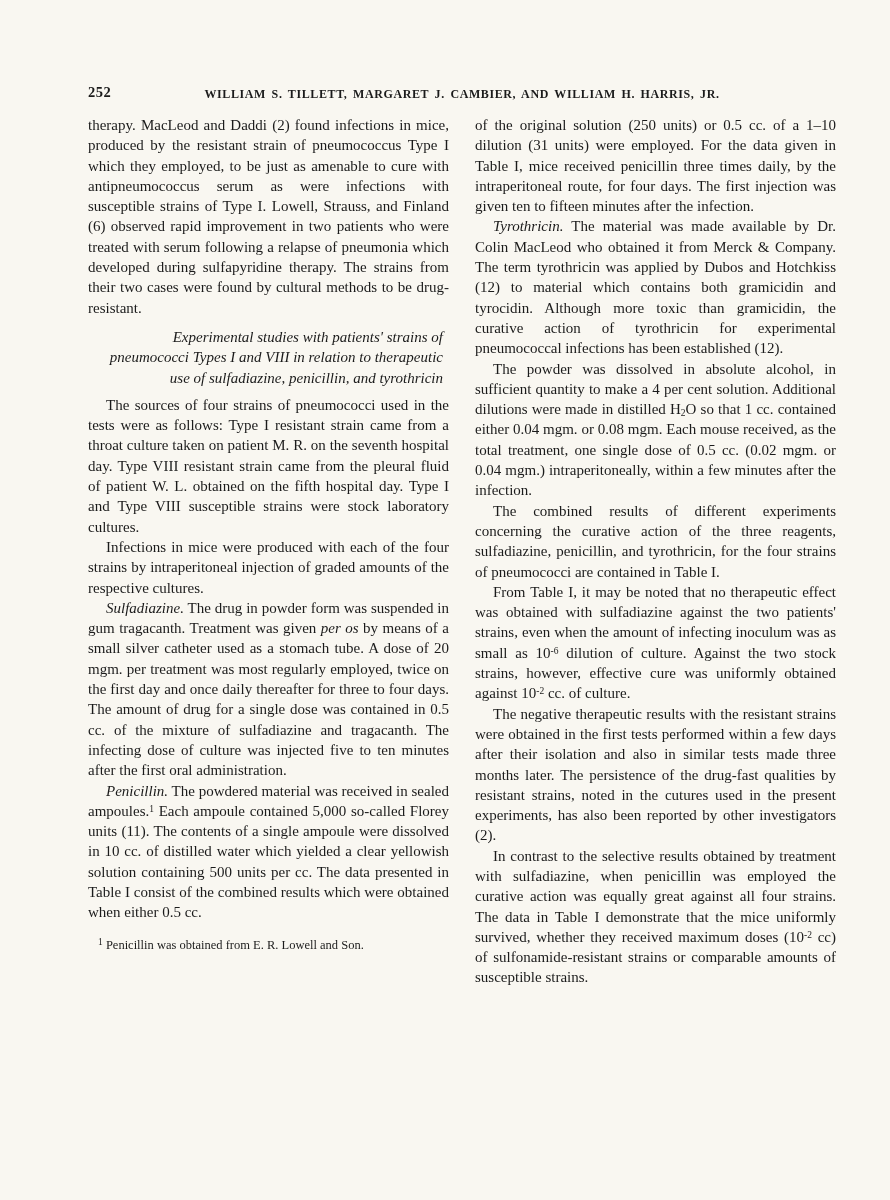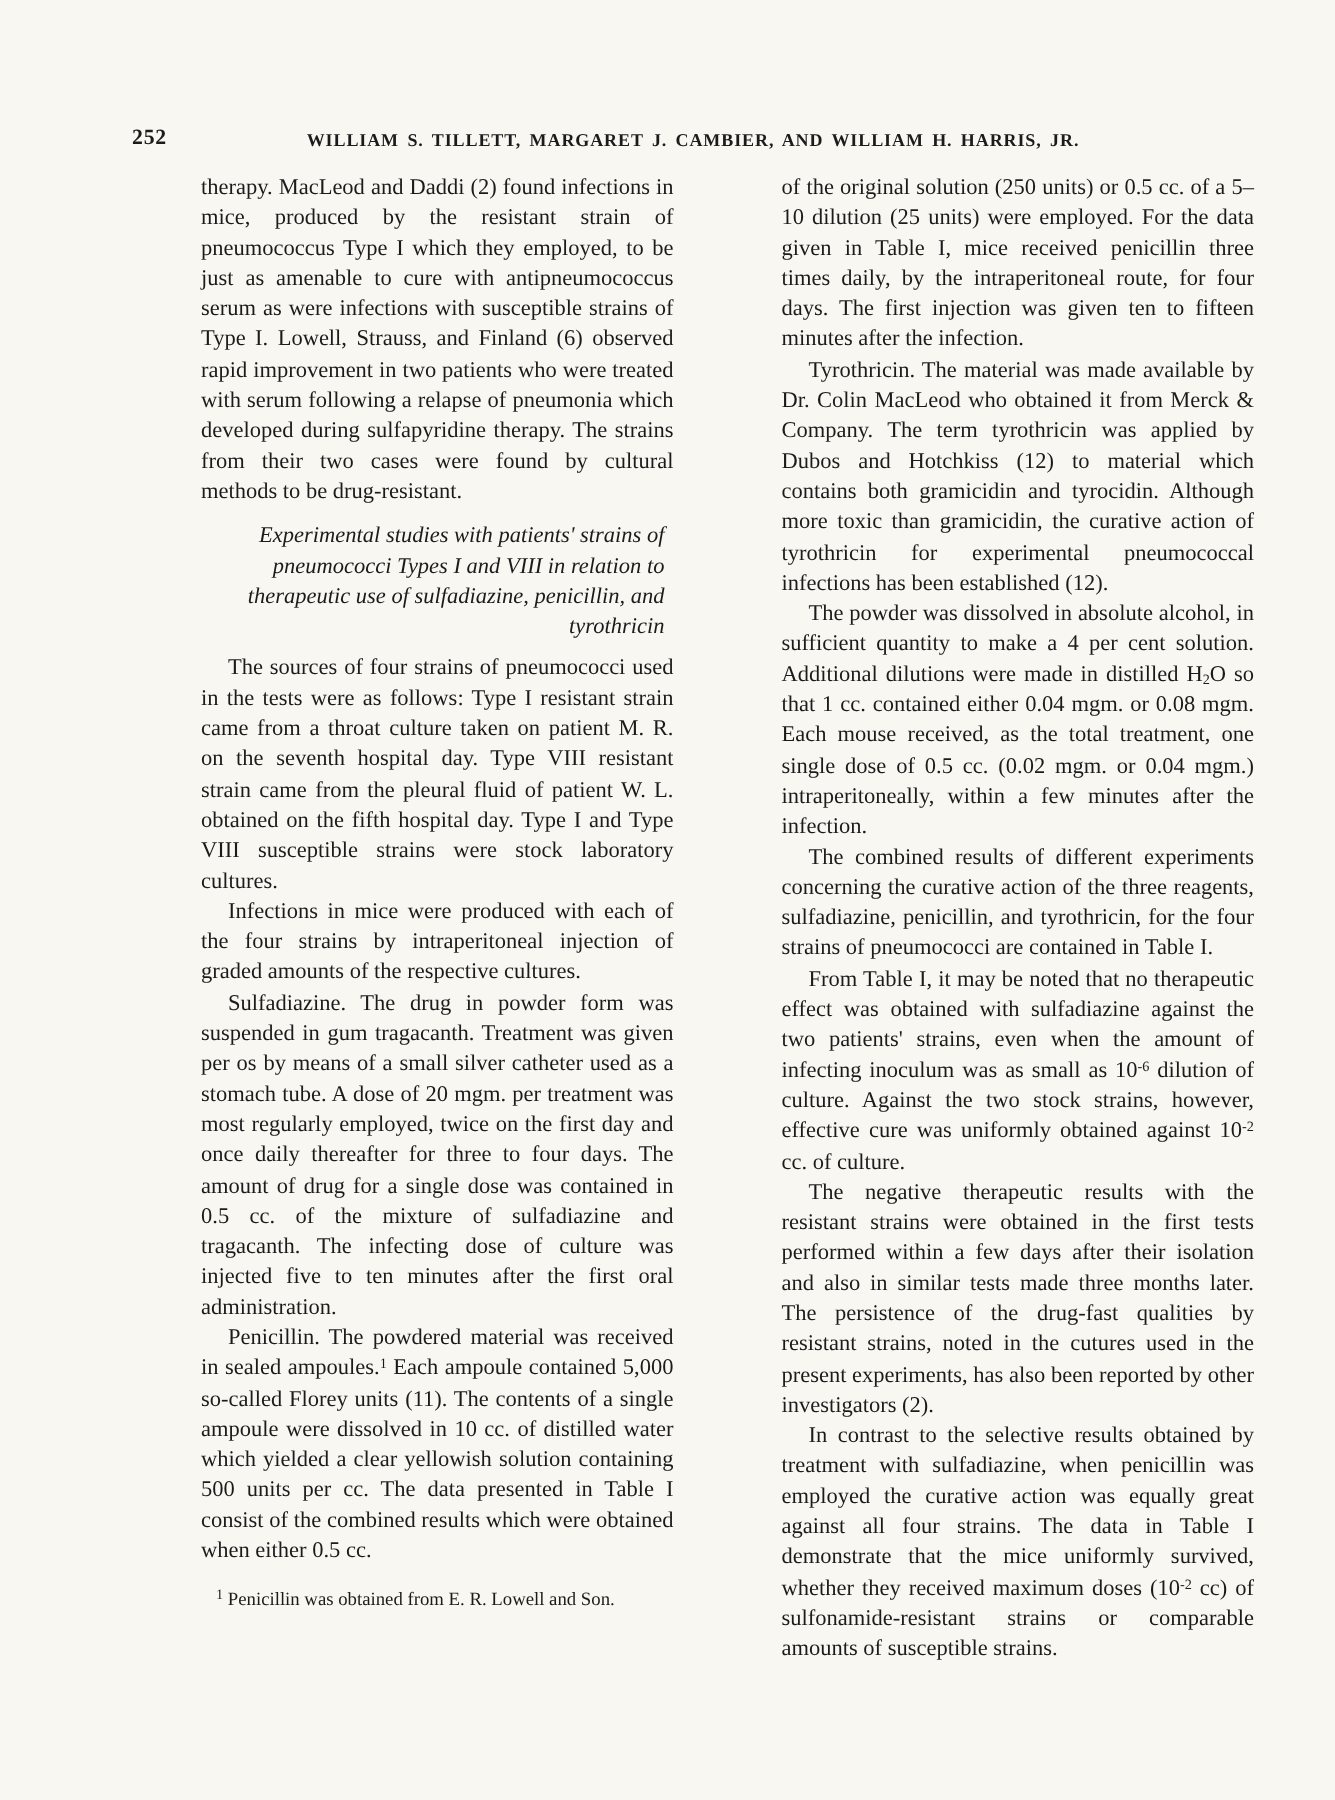--- a/index.html
+++ b/index.html
@@ -42,34 +42,34 @@
   .columns {
     display: flex;
     gap: 26px;
     align-items: flex-start;
   }
   .col {
     flex: 1 1 0;
     text-align: justify;
     font-size: 15px;
     line-height: 20.3px;
-    margin-left: 46px;
   }
   .col p {
     margin: 0;
   }
   .col p.indent {
     text-indent: 18px;
   }
   .heading {
     text-align: right;
     font-style: italic;
     margin: 9px 6px 7px 6px !important;
   }
   .it {
+    font-style: italic;
   }
   sup, sub {
     font-size: 9.5px;
     line-height: 0;
   }
   sup { vertical-align: 4px; }
   sub { vertical-align: -2px; }
   .footnote {
     margin-top: 14px !important;
     font-size: 12.5px;
@@ -90,21 +90,21 @@
     <div class="col">
         <p class="paragraph"><span>therapy.  MacLeod and Daddi (2) found infections in mice, produced by the resistant strain of pneumococcus Type I which they employed, to be just as amenable to cure with antipneumococcus serum as were infections with susceptible strains of Type I.  Lowell, Strauss, and Finland (6) observed rapid improvement in two patients who were treated with serum following a relapse of pneumonia which developed during sulfapyridine therapy.  The strains from their two cases were found by cultural methods to be drug-resistant.</span></p>
         <p class="heading"><span class="it">Experimental studies with patients' strains of pneumococci Types I and VIII in relation to therapeutic use of sulfadiazine, penicillin, and tyrothricin</span></p>
         <p class="paragraph indent"><span>The sources of four strains of pneumococci used in the tests were as follows: Type I resistant strain came from a throat culture taken on patient M. R. on the seventh hospital day.  Type VIII resistant strain came from the pleural fluid of patient W. L. obtained on the fifth hospital day.  Type I and Type VIII susceptible strains were stock laboratory cultures.</span></p>
         <p class="paragraph indent"><span>Infections in mice were produced with each of the four strains by intraperitoneal injection of graded amounts of the respective cultures.</span></p>
         <p class="paragraph indent"><span class="it">Sulfadiazine.</span><span>  The drug in powder form was suspended in gum tragacanth.  Treatment was given </span><span class="it">per os</span><span> by means of a small silver catheter used as a stomach tube.  A dose of 20 mgm. per treatment was most regularly employed, twice on the first day and once daily thereafter for three to four days.  The amount of drug for a single dose was contained in 0.5 cc. of the mixture of sulfadiazine and tragacanth.  The infecting dose of culture was injected five to ten minutes after the first oral administration.</span></p>
         <p class="paragraph indent"><span class="it">Penicillin.</span><span>  The powdered material was received in sealed ampoules.</span><sup>1</sup><span>  Each ampoule contained 5,000 so-called Florey units (11).  The contents of a single ampoule were dissolved in 10 cc. of distilled water which yielded a clear yellowish solution containing 500 units per cc.  The data presented in Table I consist of the combined results which were obtained when either 0.5 cc.</span></p>
         <p class="footnote"><sup>1</sup><span> Penicillin was obtained from E. R. Lowell and Son.</span></p>
       </div>
     <div class="col">
-        <p class="paragraph"><span>of the original solution (250 units) or 0.5 cc. of a 5–10 dilution (25 units) were employed.  For the data given in Table I, mice received penicillin three times daily, by the intraperitoneal route, for four days.  The first injection was given ten to fifteen minutes after the infection.</span></p>
+        <p class="paragraph"><span>of the original solution (250 units) or 0.5 cc. of a 1–10 dilution (31 units) were employed.  For the data given in Table I, mice received penicillin three times daily, by the intraperitoneal route, for four days.  The first injection was given ten to fifteen minutes after the infection.</span></p>
         <p class="paragraph indent"><span class="it">Tyrothricin.</span><span>  The material was made available by Dr. Colin MacLeod who obtained it from Merck &amp; Company.  The term tyrothricin was applied by Dubos and Hotchkiss (12) to material which contains both gramicidin and tyrocidin.  Although more toxic than gramicidin, the curative action of tyrothricin for experimental pneumococcal infections has been established (12).</span></p>
         <p class="paragraph indent"><span>The powder was dissolved in absolute alcohol, in sufficient quantity to make a 4 per cent solution.  Additional dilutions were made in distilled H</span><sub>2</sub><span>O so that 1 cc. contained either 0.04 mgm. or 0.08 mgm.  Each mouse received, as the total treatment, one single dose of 0.5 cc. (0.02 mgm. or 0.04 mgm.) intraperitoneally, within a few minutes after the infection.</span></p>
         <p class="paragraph indent"><span>The combined results of different experiments concerning the curative action of the three reagents, sulfadiazine, penicillin, and tyrothricin, for the four strains of pneumococci are contained in Table I.</span></p>
         <p class="paragraph indent"><span>From Table I, it may be noted that no therapeutic effect was obtained with sulfadiazine against the two patients' strains, even when the amount of infecting inoculum was as small as 10</span><sup>-6</sup><span> dilution of culture.  Against the two stock strains, however, effective cure was uniformly obtained against 10</span><sup>-2</sup><span> cc. of culture.</span></p>
         <p class="paragraph indent"><span>The negative therapeutic results with the resistant strains were obtained in the first tests performed within a few days after their isolation and also in similar tests made three months later.  The persistence of the drug-fast qualities by resistant strains, noted in the cutures used in the present experiments, has also been reported by other investigators (2).</span></p>
         <p class="paragraph indent"><span>In contrast to the selective results obtained by treatment with sulfadiazine, when penicillin was employed the curative action was equally great against all four strains.  The data in Table I demonstrate that the mice uniformly survived, whether they received maximum doses (10</span><sup>-2</sup><span> cc) of sulfonamide-resistant strains or comparable amounts of susceptible strains.</span></p>
       </div>
   </div>
 </div>
 

